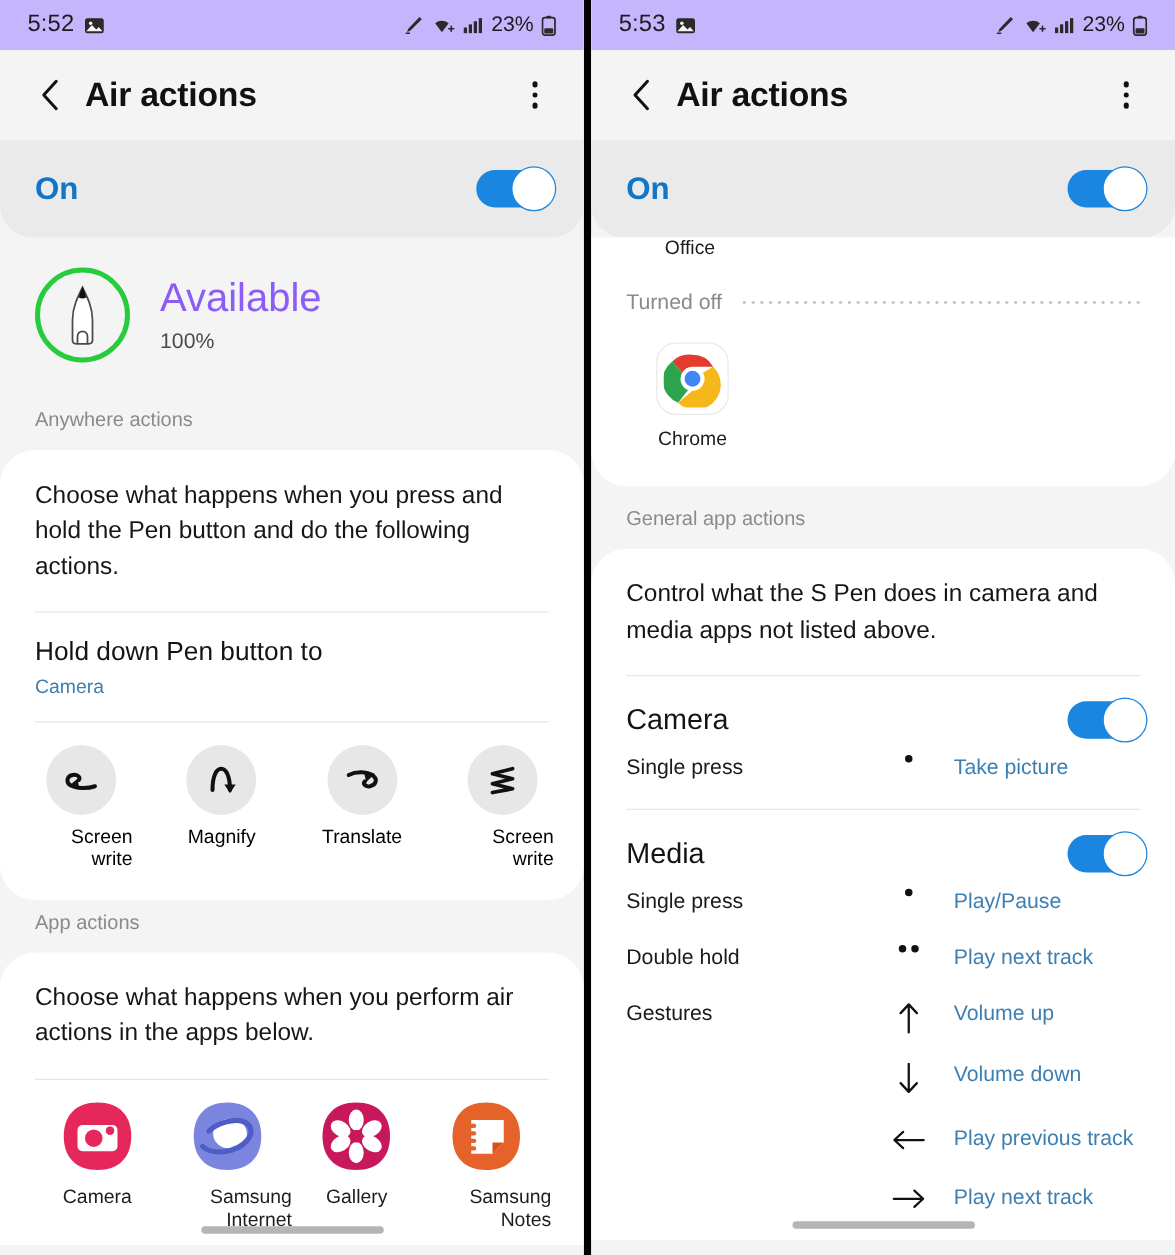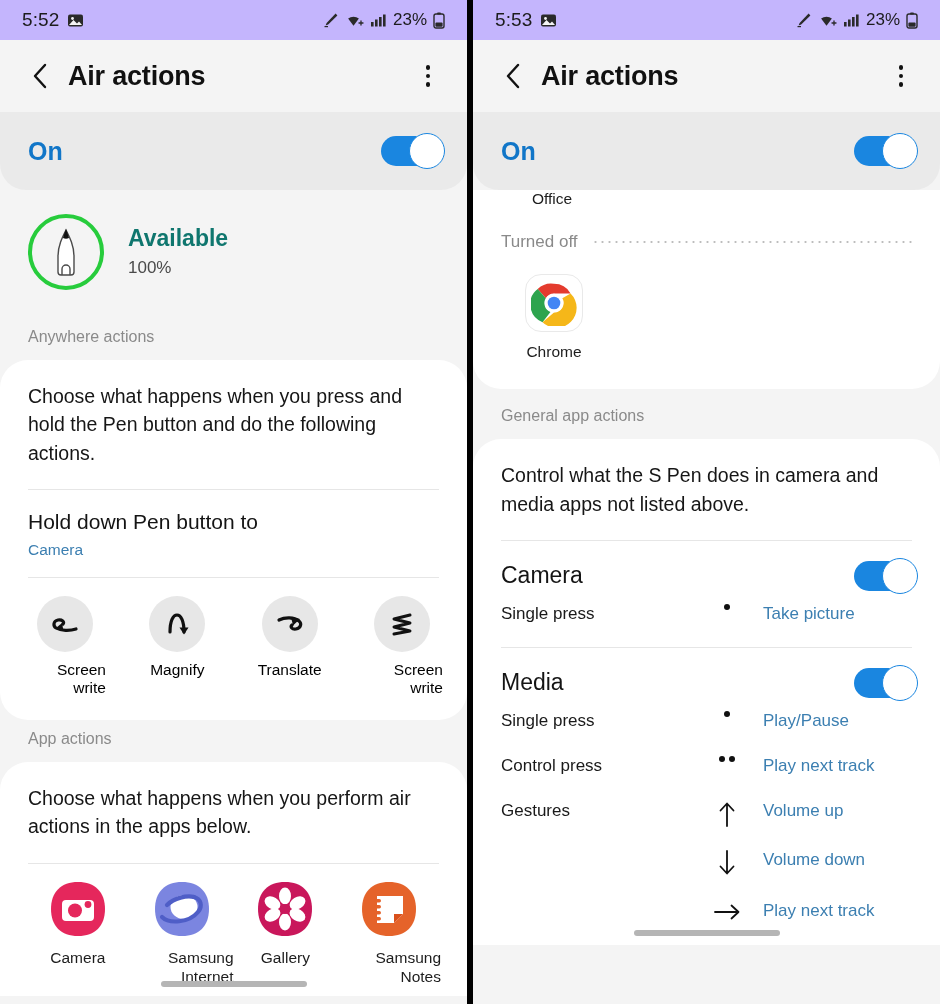--- a/index.html
+++ b/index.html
@@ -92,21 +92,21 @@
     display: flex; align-items: center;
     padding: 24px 28px 28px 28px;
     gap: 24px;
   }
   .pen-circle {
     width: 76px; height: 76px; border-radius: 50%;
     border: 4px solid #27cc3c;
     display: flex; align-items: center; justify-content: center;
     flex: 0 0 auto;
   }
-  .pen-txt .avail { font-size: 23px; font-weight: bold; color: #0f766e; line-height: 1.1; }
+  .pen-txt .avail { font-size: 32px; font-weight: normal; color: #8b5cf6; line-height: 1.1; }
   .pen-txt .pct { font-size: 17px; color: #4a4a4a; margin-top: 7px; }
 
   
   .sect-hdr {
     font-size: 16px; color: #8a8a8a;
     padding: 10px 28px 14px 28px;
   }
 
   .card {
     background: #ffffff;
@@ -535,21 +535,21 @@
 
         <div class="press-row">
           <span class="press-name">Single press</span>
           <span class="press-glyph">
               <span class="dot1"></span>
             </span>
           <span class="press-val">Play/Pause</span>
         </div>
 
         <div class="press-row" style="padding-top:16px;">
-          <span class="press-name">Control press</span>
+          <span class="press-name">Double hold</span>
           <span class="press-glyph">
               <span class="dot2">
                 <i></i>
                 <i></i>
               </span>
             </span>
           <span class="press-val">Play next track</span>
         </div>
 
         <div class="press-row" style="padding-top:16px;">
@@ -565,20 +565,29 @@
         <div class="press-row" style="padding-top:14px;">
           <span class="press-name"></span>
           <span class="press-glyph">
             <svg width="20" height="26" viewBox="0 0 20 26">
                 <path d="M10 1 L10 23 M3.5 16.5 L10 23.5 L16.5 16.5" fill="none" stroke="#111" stroke-width="1.8" stroke-linecap="round" stroke-linejoin="round"></path>
               </svg>
           </span>
           <span class="press-val">Volume down</span>
         </div>
 
+        <div class="press-row" style="padding-top:16px;">
+          <span class="press-name"></span>
+          <span class="press-glyph">
+            <svg width="28" height="22" viewBox="0 0 28 22">
+                <path d="M26 11 L3 11 M9.5 4.5 L2.5 11 L9.5 17.5" fill="none" stroke="#111" stroke-width="1.8" stroke-linecap="round" stroke-linejoin="round"></path>
+              </svg>
+          </span>
+          <span class="press-val">Play previous track</span>
+        </div>
 
         <div class="press-row" style="padding-top:16px; padding-bottom:22px;">
           <span class="press-name"></span>
           <span class="press-glyph">
             <svg width="28" height="22" viewBox="0 0 28 22">
                 <path d="M2 11 L25 11 M18.5 4.5 L25.5 11 L18.5 17.5" fill="none" stroke="#111" stroke-width="1.8" stroke-linecap="round" stroke-linejoin="round"></path>
               </svg>
           </span>
           <span class="press-val">Play next track</span>
         </div>

